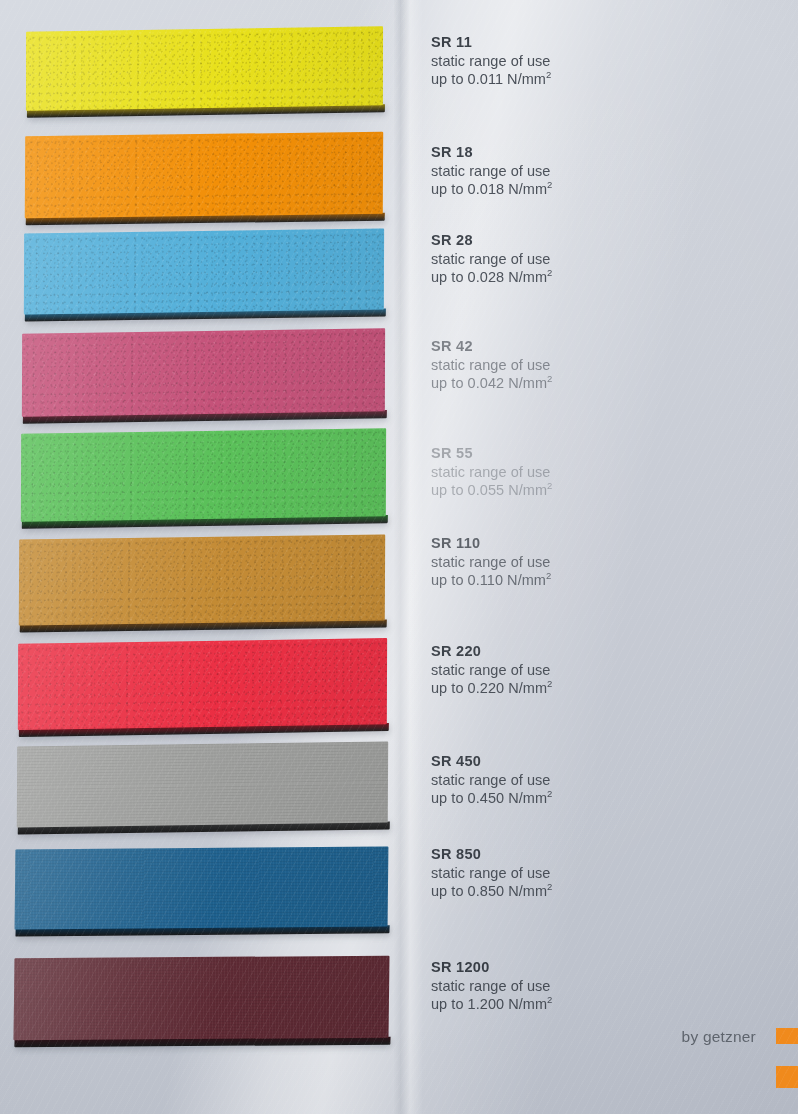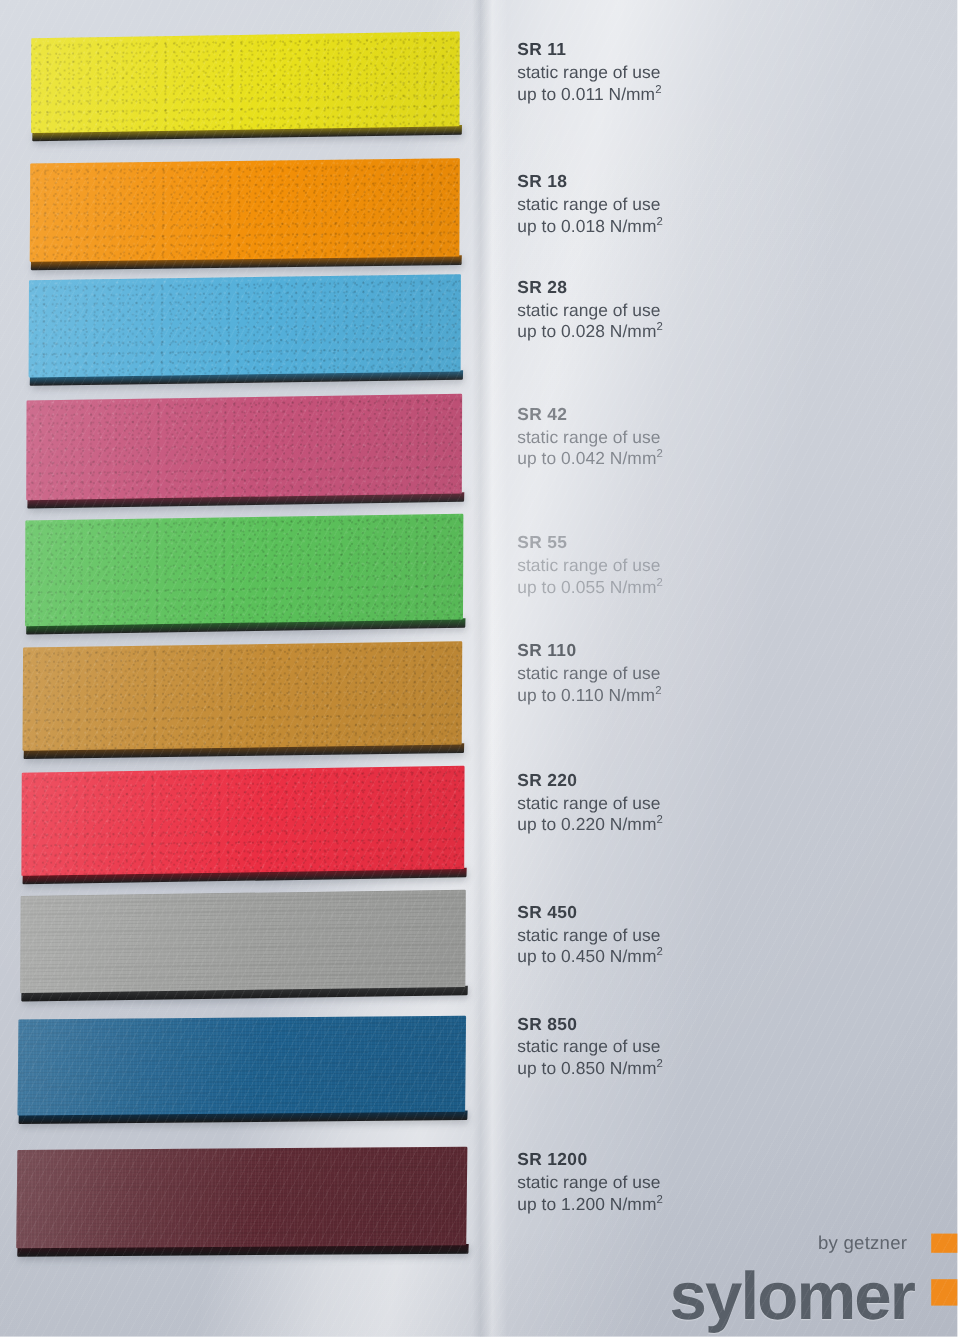--- a/index.html
+++ b/index.html
@@ -353,18 +353,17 @@
         <div class="name">SR 1200</div>
         <div class="line">static range of use</div>
         <div class="line"><span>up to 1.200 N/mm</span><sup>2</sup></div>
       </div>
     </div>
 
   <div id="vignette"></div>
 
   <div id="logo">
     <div class="bygetzner">by getzner</div>
-    <div class="wordmark">sylomer</div>
     <div class="sq top"></div>
     <div class="sq bottom"></div>
   </div>
 
 </div>
 
 </body></html>

